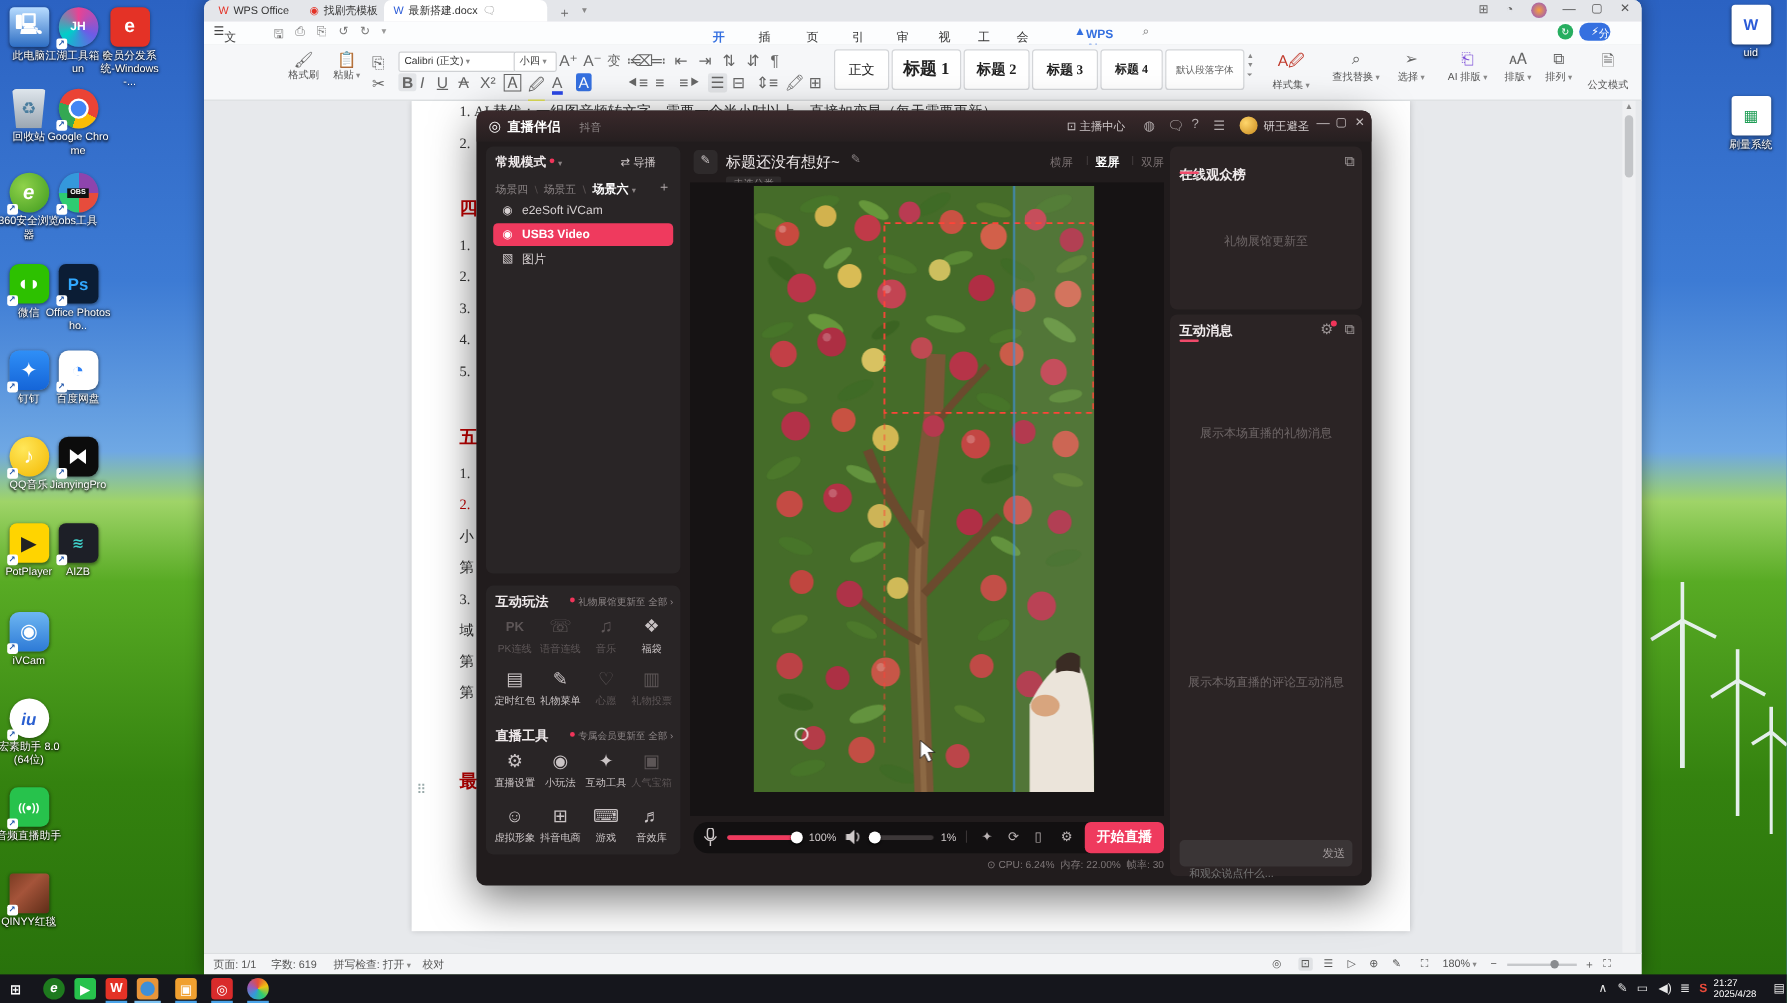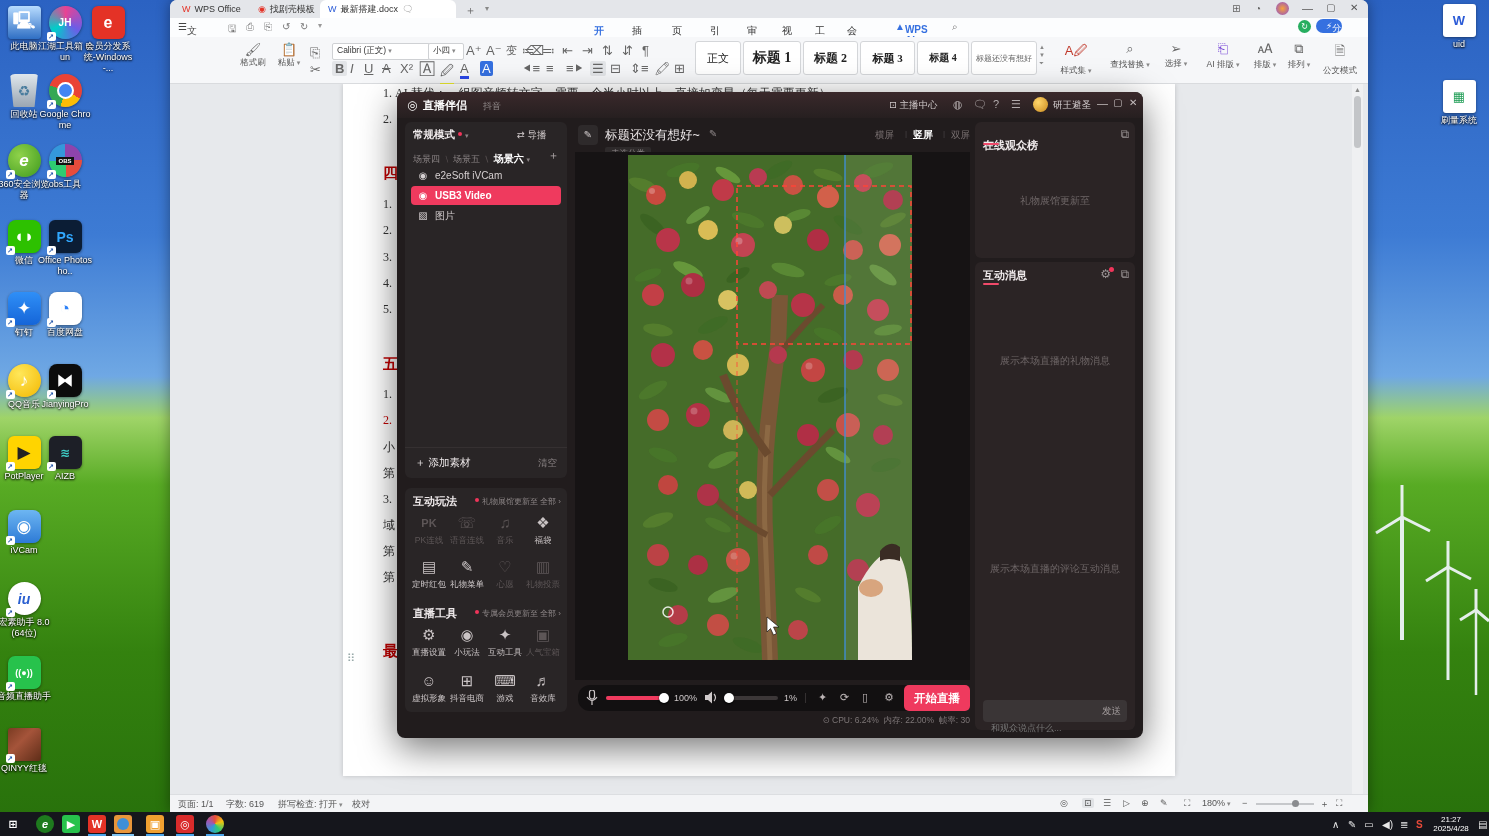--- a/index.html
+++ b/index.html
@@ -316,21 +316,21 @@
     <div class="stybox" style="left:633px;width:53px;font-family:Liberation Serif, serif;font-size:12px;font-weight:bold">
         <span>标题 2</span>
       </div>
     <div class="stybox" style="left:690px;width:53px;font-family:'Liberation Serif',serif;font-size:11px;font-weight:bold">
         <span>标题 3</span>
       </div>
     <div class="stybox" style="left:747px;width:50px;font-family:'Liberation Serif',serif;font-size:10px;font-weight:bold">
         <span>标题 4</span>
       </div>
     <div class="stybox" style="left:801px;width:64px;font-size:8px;color:#666">
-        <span>标题还没有想好</span>
+        <span>默认段落字体</span>
       </div>
     <div class="a" style="left:869px;top:6px;font-size:6px;color:#888;line-height:8px">▲<br>▼<br>⏷</div>
 
     <div class="rbtn" style="left:884px">
       <div class="ric" style="color:#c0392b">A🖉</div>
       <div class="rlab drp">样式集</div>
     </div>
     <div class="rbtn" style="left:934px;width:52px">
       <div class="ric">⌕</div>
       <div class="rlab drp">查找替换</div>
@@ -435,24 +435,20 @@
       <span class="sic">◉</span>
         <span>e2eSoft iVCam</span>
     </div>
     <div class="srow sel" style="top:64px">
       <span class="sic">◉</span>
         <span>USB3 Video</span>
     </div>
     <div class="srow" style="top:84px">
       <span class="sic">▧</span>
         <span>图片</span>
-    </div>
-    <div class="a" style="left:0;bottom:0;width:100%;height:30px;border-top:1px solid #353031">
-      <span class="a" style="left:10px;top:8px;font-size:10.5px;color:#efeaeb">＋ <span>添加素材</span></span>
-      <span class="a" style="right:10px;top:9px;font-size:9.5px;color:#8a8384">清空</span>
     </div>
   </div>
 
   <div class="scard" style="left:8px;top:396px;width:162px;height:224px">
     <span class="a sechead" style="left:8px;top:6px">互动玩法</span>
     <span class="a badge" style="right:6px;top:8px"><i class="rdot"></i><span>礼物展馆更新至</span> <span>全部 ›</span></span>
     <div class="gcell dim" style="left:6px;top:24px">
         <div class="gi" style="font-size:11px;font-weight:bold">PK</div>
         <div class="gl">PK连线</div>
       </div>
@@ -719,18 +715,18 @@
   <div class="tbu" style="left:112px;width:22px;background:#7ec3f2"></div>
   <div class="tbu" style="left:146px;width:18px"></div>
   <div class="tbu" style="left:176px;width:18px"></div>
   <div class="tbu" style="left:206px;width:18px"></div>
   <div class="tray" style="left:1332px">∧</div>
   <div class="tray" style="left:1348px">✎</div>
   <div class="tray" style="left:1364px">▭</div>
   <div class="tray" style="left:1382px">◀)</div>
   <div class="tray" style="left:1400px">≣</div>
   <div class="tray" style="left:1416px;color:#e84a3a;font-weight:bold">S</div>
-  <div class="a" style="left:1428px;top:3px;width:46px;text-align:center;font-size:8px;color:#fff;line-height:9px">
+  <div class="a" style="left:1428px;top:3px;width:46px;text-align:left;font-size:8px;color:#fff;line-height:9px">
     <div>21:27</div>
       <div>2025/4/28</div>
   </div>
   <div class="tray" style="left:1478px">▤</div>
 </div>
 
 </body></html>

